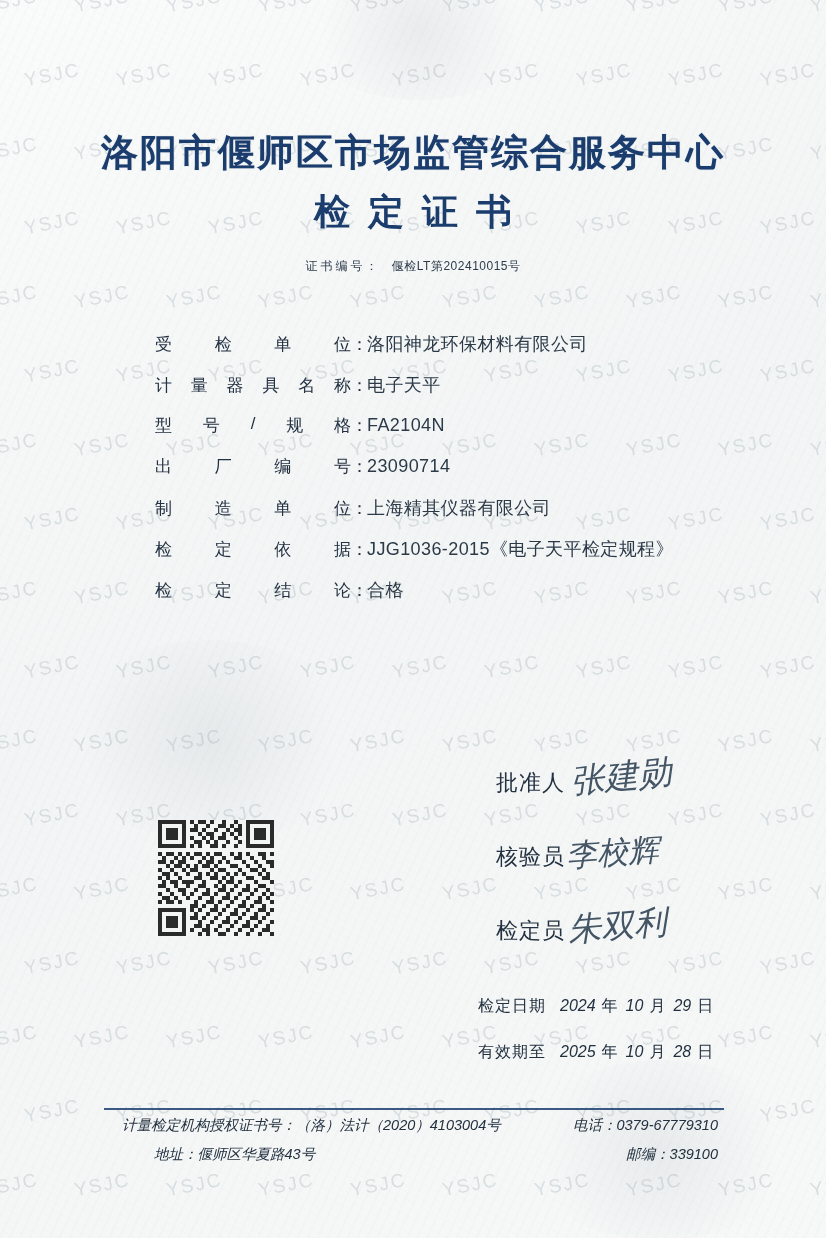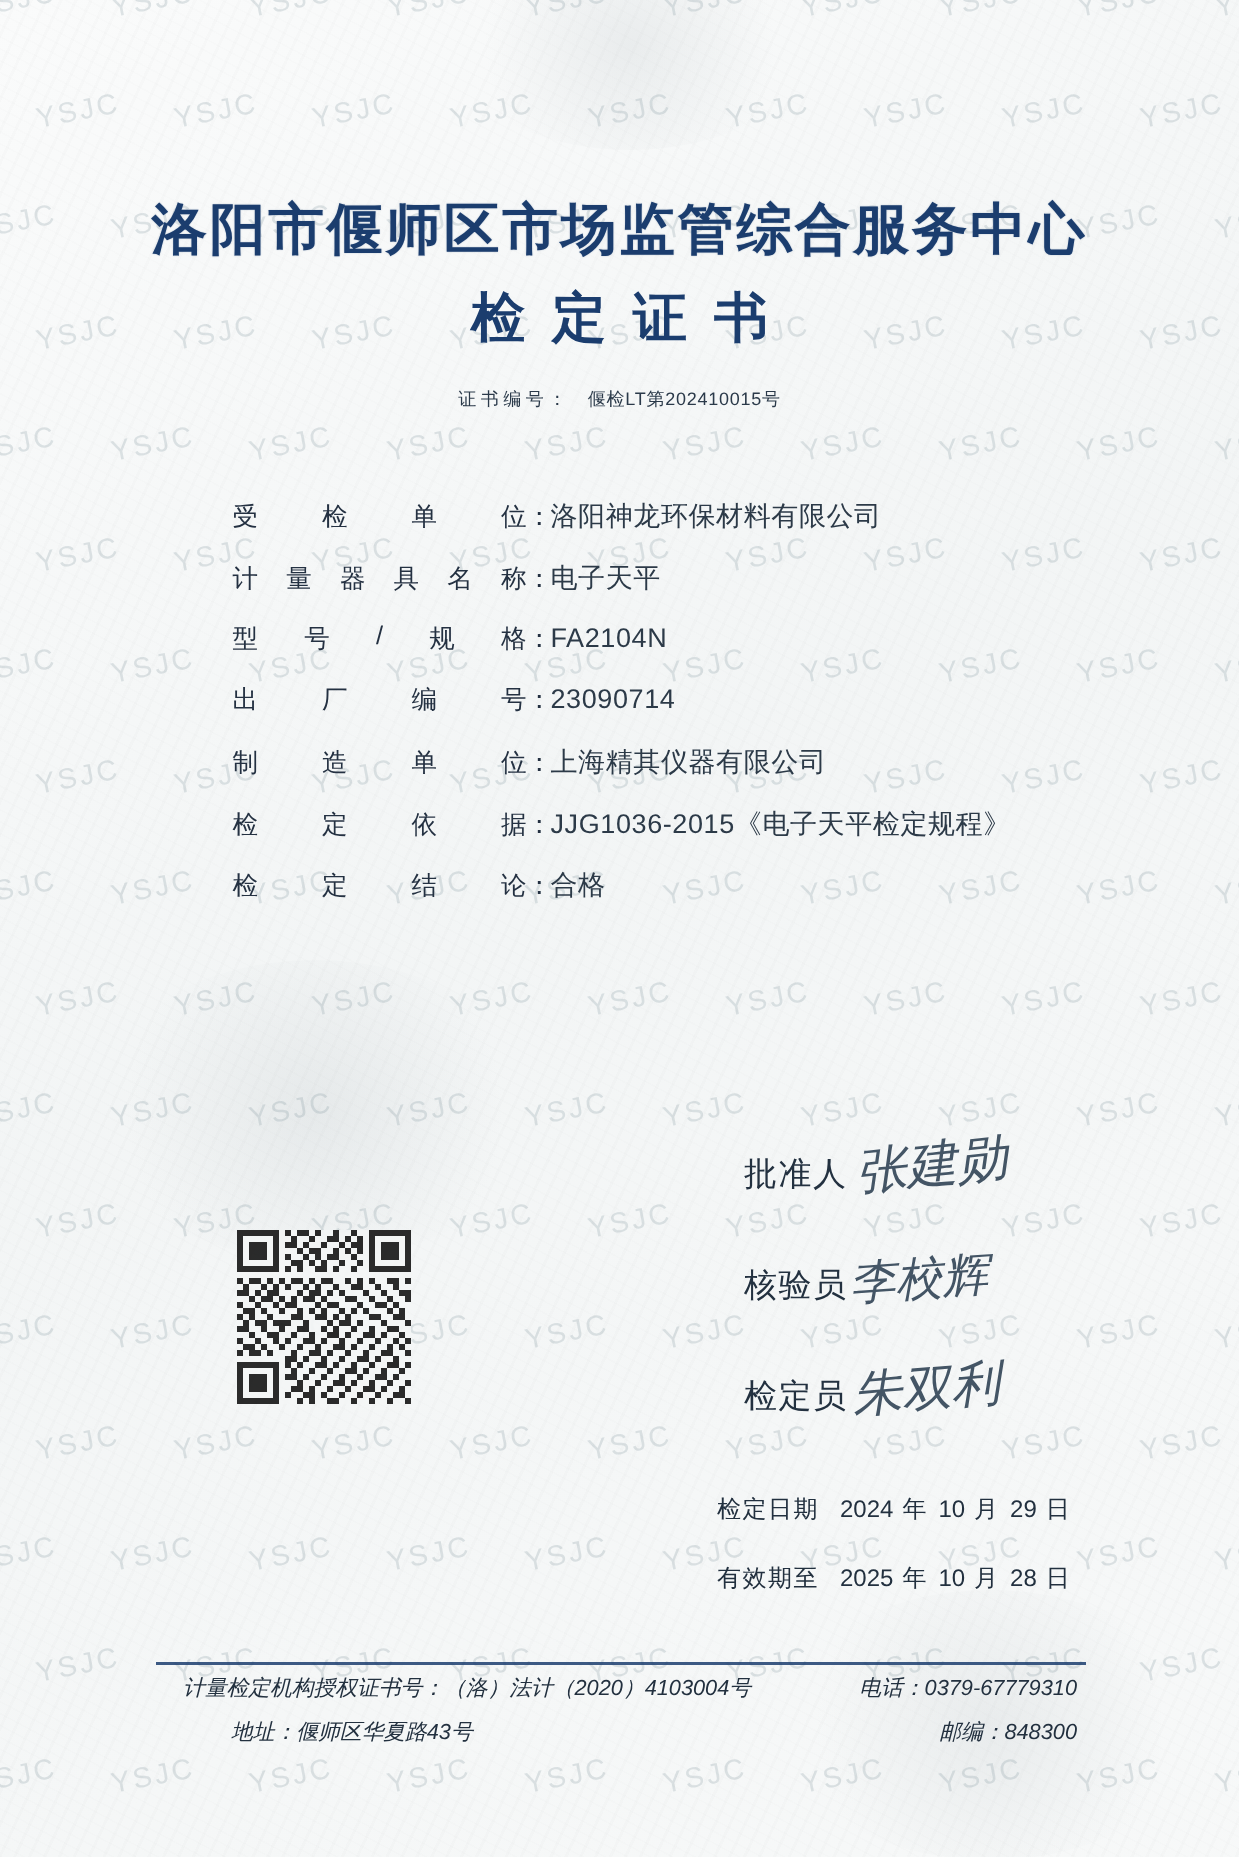--- a/index.html
+++ b/index.html
@@ -188,21 +188,21 @@
   }
   .date-row {
     display: flex;
     align-items: baseline;
     height: 46px;
   }
   .date-label {
     letter-spacing: 1px;
     margin-right: 14px;
   }
-  .date-seg { margin-right: 6px; }
+  .date-seg { margin-right: 6px; font-style: italic; }
   .date-unit { margin-right: 8px; }
 
   .footer-rule {
     position: absolute;
     left: 104px;
     top: 1108px;
     width: 620px;
     height: 2px;
     background: #1b3d6e;
     opacity: 0.85;
@@ -761,18 +761,18 @@
 
     <div class="footer-rule"></div>
 
     <div class="footer">
       <div class="footer-line">
         <span class="l">计量检定机构授权证书号：（洛）法计（2020）4103004号</span>
         <span class="r">电话：0379-67779310</span>
       </div>
       <div class="footer-line second">
         <span class="l">地址：偃师区华夏路43号</span>
-        <span class="r">邮编：848300</span>
+        <span class="r">邮编：339100</span>
       </div>
     </div>
 
   </div>
 </div>
 
 </body></html>

